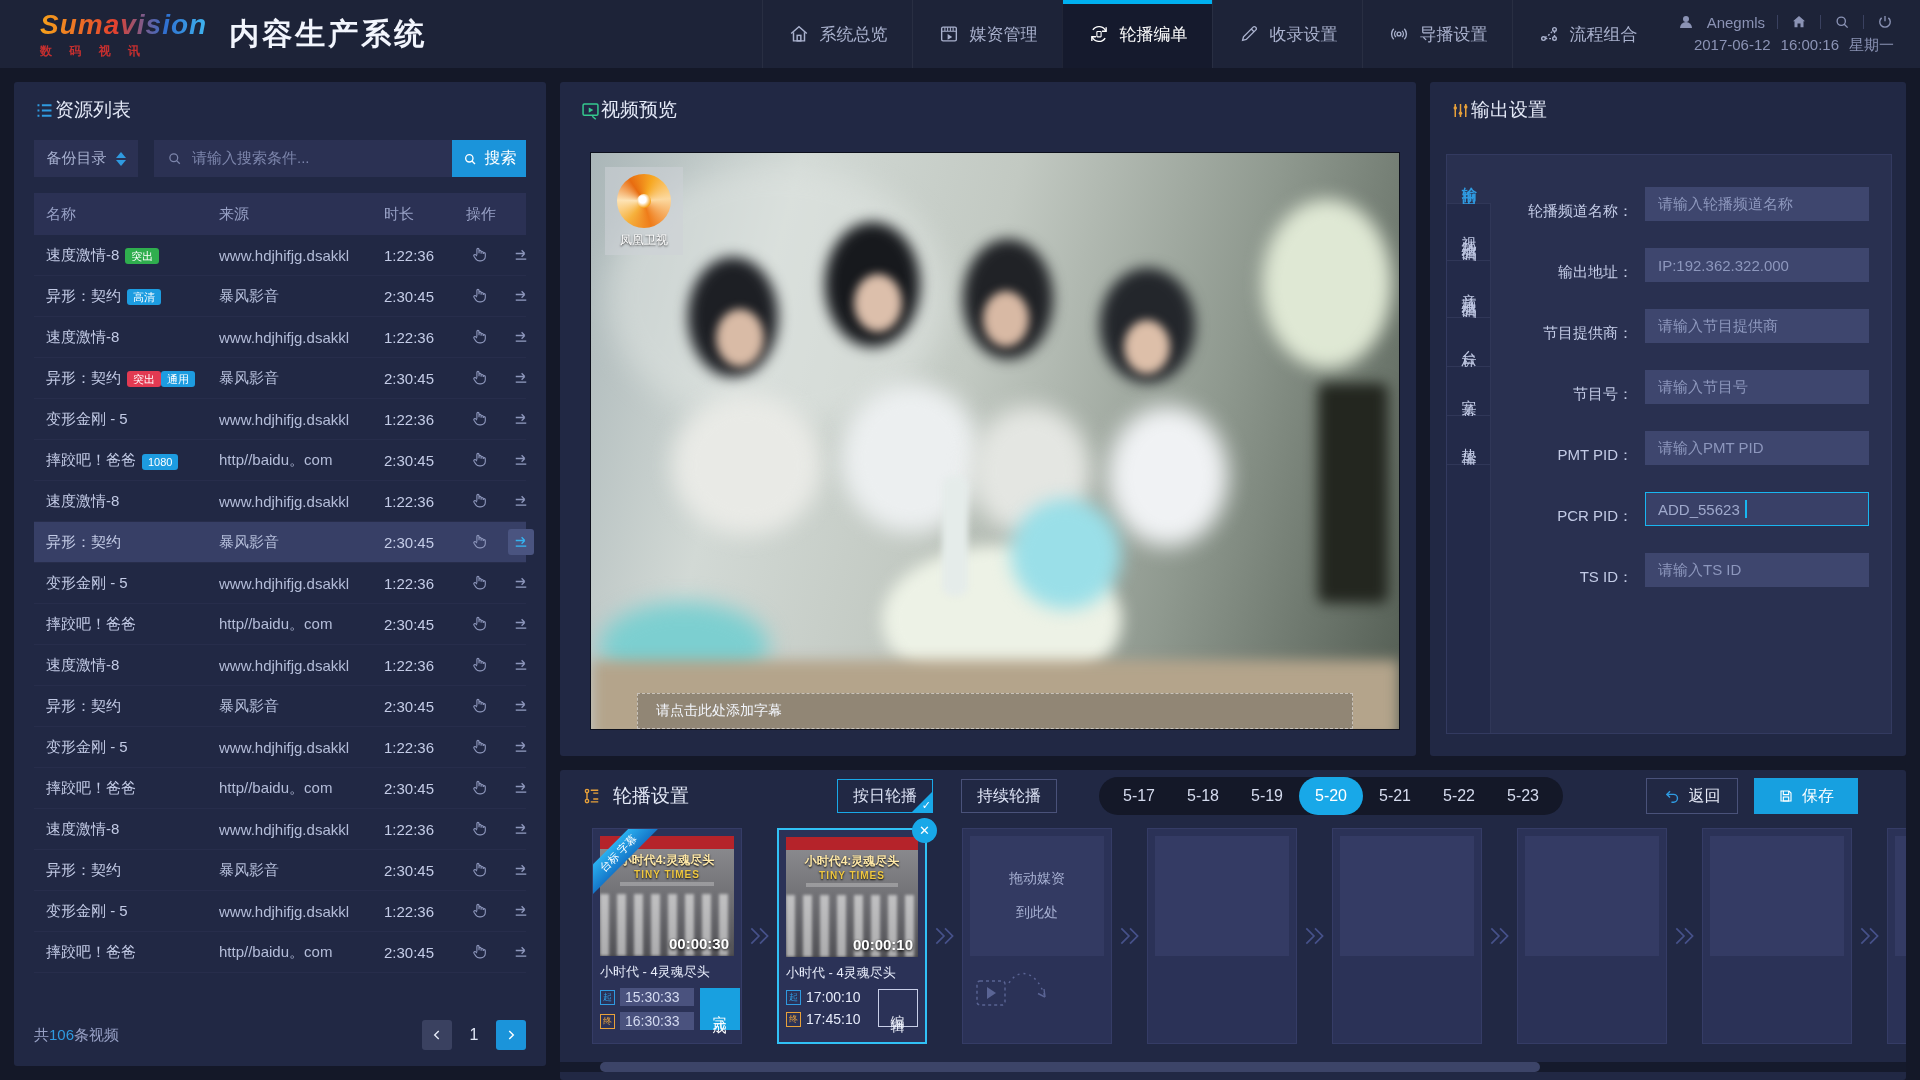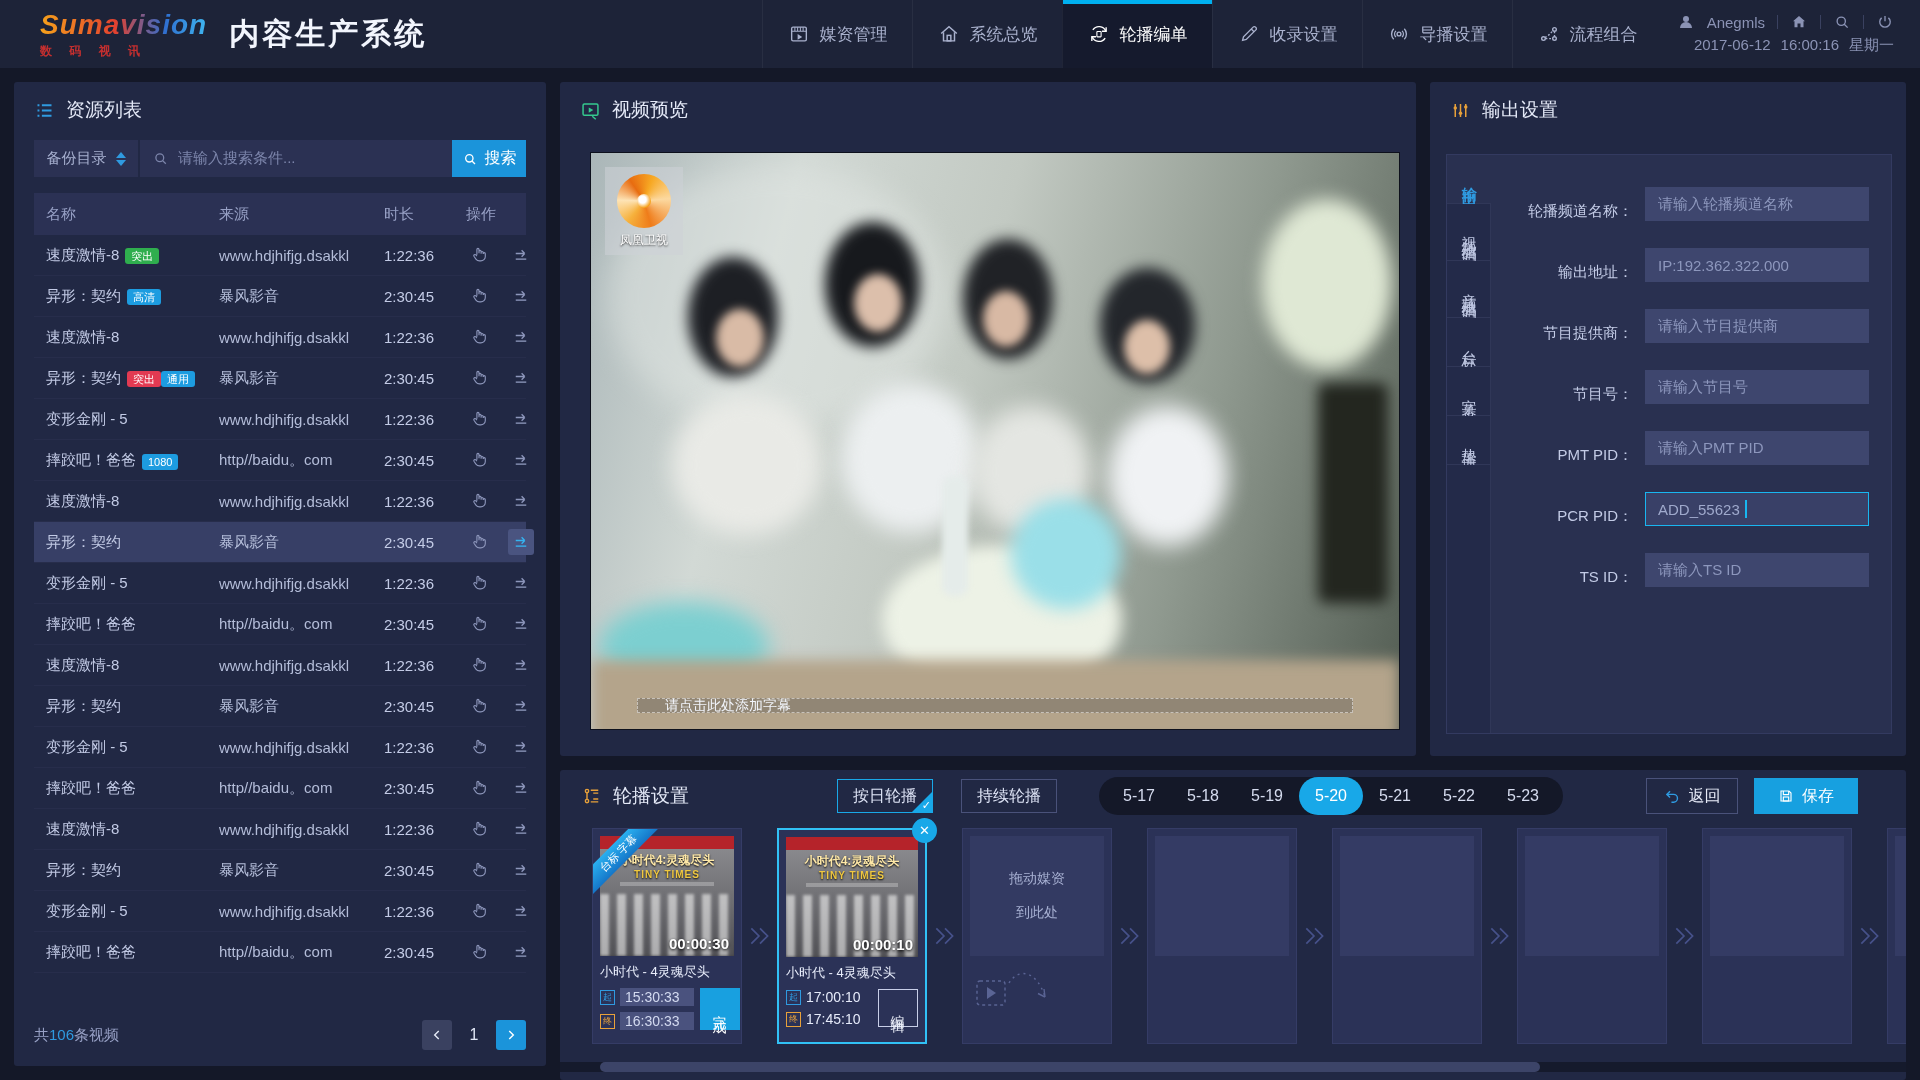--- a/index.html
+++ b/index.html
@@ -19,33 +19,33 @@
   .nav-tab.active { background:#151a2d; color:#fff; }
   .nav-tab.active::before { content:""; position:absolute; left:0; right:0; top:0; height:4px; background:#00b0f0; }
   .user-area { width:258px; display:flex; flex-direction:column; justify-content:center; align-items:flex-end; padding:0 26px; gap:5px; color:#8b93b5; font-size:15px; }
   .user-row { display:flex; align-items:center; gap:12px; }
   .user-row svg { width:18px; height:18px; }
   .u-div { width:1px; height:14px; background:#3a4160; }
   .dt-row { display:flex; gap:10px; color:#8b93b5; font-size:15px; }
 
   
   .panel { position:absolute; background:#212844; border-radius:3px; }
-  .panel-head { display:flex; align-items:center; gap:11px; height:56px; padding:0 20px; font-size:19px; color:#e4e9f7; }
+  .panel-head { display:flex; align-items:center; height:56px; padding:0 20px; font-size:19px; color:#e4e9f7; }
   .panel-head svg { width:21px; height:21px; }
 
   
   #resource-panel { left:14px; top:82px; width:532px; height:984px; padding:0 20px; }
   #resource-panel .panel-head { padding:0; }
   .search-row { display:flex; height:37px; margin:2px 0 16px; }
   .filter-select { width:104px; background:#2b3153; display:flex; align-items:center; justify-content:center; gap:9px; color:#a7b0d0; font-size:15px; cursor:pointer; }
   .sort-arrows { display:flex; flex-direction:column; gap:2px; }
   .sort-arrows i { width:0; height:0; border-left:5px solid transparent; border-right:5px solid transparent; }
   .sort-arrows .up { border-bottom:6px solid #2f9ae0; }
   .sort-arrows .dn { border-top:6px solid #2f9ae0; }
-  .search-input { flex:1; background:#2b3153; margin-left:2px; display:flex; align-items:center; gap:9px; padding:0 12px; color:#7c85ab; font-size:15px; }
+  .search-input { flex:1; background:#2b3153; margin-left:16px; display:flex; align-items:center; gap:9px; padding:0 12px; color:#7c85ab; font-size:15px; }
   .search-input svg { width:17px; height:17px; color:#7c85ab; }
   .search-btn { width:74px; background:#1b94da; color:#fff; display:flex; align-items:center; justify-content:center; gap:7px; font-size:16px; cursor:pointer; }
   .search-btn svg { width:16px; height:16px; }
   .thead { display:flex; align-items:center; background:#2b3154; height:42px; color:#97a0c5; font-size:15px; padding:0 12px; }
   .col-name { flex:0 0 173px; }
   .col-src { flex:0 0 165px; }
   .col-dur { flex:0 0 82px; }
   .col-act { flex:1; }
   .rows { }
   .t-row { display:flex; align-items:center; height:41px; border-bottom:1px solid #272d4b; font-size:15px; color:#c3cbe6; padding:0 12px; cursor:pointer; }
@@ -68,21 +68,21 @@
   .pg-num { width:44px; text-align:center; color:#dfe5f4; font-size:16px; }
 
   
   #preview-panel { left:560px; top:82px; width:856px; height:674px; }
   .video-frame { position:absolute; left:30px; top:70px; right:16px; bottom:26px; background:linear-gradient(105deg,#aab6b8 0%,#d2d9d5 22%,#c2c9c2 45%,#8f998f 72%,#535d53 100%); overflow:hidden; border:1px solid #0d101c; }
   .shape { position:absolute; border-radius:50%; }
   .ph-logo { position:absolute; left:14px; top:14px; width:78px; height:88px; background:rgba(205,210,215,.55); display:flex; flex-direction:column; align-items:center; justify-content:center; gap:4px; z-index:4; }
   .ph-swirl { width:54px; height:54px; border-radius:50%; background:conic-gradient(from 20deg,#f7a823,#fcd9a0 18%,#ef7c1a 40%,#f6b13c 55%,#fde3b5 70%,#e86c10 85%,#f7a823); position:relative; }
   .ph-swirl::after { content:""; position:absolute; left:20px; top:20px; width:14px; height:14px; border-radius:50%; background:radial-gradient(circle at 40% 40%, #fff 0 30%, #f6a21b 70%); }
   .ph-name { font-size:12px; color:#fff; text-shadow:0 1px 2px #333; }
-  .subtitle-strip { position:absolute; left:46px; right:46px; bottom:16px; height:15px; border:1px dashed rgba(255,255,255,.5); background:rgba(22,26,42,.22); display:flex; align-items:center; padding:0 27px; font-size:14px; color:#f2f5fb; z-index:4; }
+  .subtitle-strip { position:absolute; left:46px; right:46px; bottom:0; height:36px; border:1px dashed rgba(255,255,255,.5); background:rgba(22,26,42,.22); display:flex; align-items:center; padding:0 18px; font-size:14px; color:#f2f5fb; z-index:4; }
 
   
   #output-panel { left:1430px; top:82px; width:476px; height:674px; }
   .output-box { position:absolute; left:16px; right:14px; top:72px; bottom:22px; background:#293050; border:1px solid #333a60; display:flex; }
   .vtabs { width:44px; display:flex; flex-direction:column; }
   .vtab { writing-mode:vertical-rl; text-orientation:upright; display:flex; align-items:center; justify-content:center; padding:20px 0; color:#bfc7e2; font-size:15px; letter-spacing:4px; background:#232a49; border-bottom:1px solid #303758; border-right:1px solid #303758; cursor:pointer; }
   .vtab.active { background:transparent; color:#2f9ae0; border-right:none; font-weight:bold; }
   .vtabs .spacer { flex:1; background:#232a49; border-right:1px solid #303758; }
   .oform { flex:1; display:flex; flex-direction:column; gap:27px; padding:32px 22px 0 6px; }
   .frow { display:flex; align-items:flex-end; justify-content:flex-end; gap:12px; height:34px; }
@@ -148,37 +148,37 @@
   <div class="logo-area">
     <div>
       <div class="brand-name">Sumavision</div>
       <div class="brand-sub">数 码 视 讯</div>
     </div>
     <div class="app-title">内容生产系统</div>
   </div>
   <nav class="nav" id="nav">
       <div class="nav-tab">
     <span class="nt-icon">
+          <svg viewBox="0 0 24 24" fill="none" stroke="currentColor" stroke-width="1.6">
+            <path d="M3.5 11.5 12 4l8.5 7.5"></path>
+            <path d="M6 10v9.5h12V10"></path>
+            <rect x="10" y="13.5" width="4" height="6"></rect>
+          </svg>
+        </span>
+    <span class="nt-label">系统总览</span>
+  </div>
+      <div class="nav-tab">
+    <span class="nt-icon">
           <svg viewBox="0 0 24 24" fill="none" stroke="currentColor" stroke-width="1.5">
             <rect x="4" y="4.5" width="16" height="15" rx="1.5"></rect>
             <path d="M4 9h16M7.5 4.5V9m3-4.5V9m3-4.5V9m3-4.5V9" stroke-width="1.1"></path>
             <path d="M10.5 12l5 3.2-5 3.2z" fill="currentColor" stroke="none"></path>
           </svg>
         </span>
     <span class="nt-label">媒资管理</span>
-  </div>
-      <div class="nav-tab">
-    <span class="nt-icon">
-          <svg viewBox="0 0 24 24" fill="none" stroke="currentColor" stroke-width="1.6">
-            <path d="M3.5 11.5 12 4l8.5 7.5"></path>
-            <path d="M6 10v9.5h12V10"></path>
-            <rect x="10" y="13.5" width="4" height="6"></rect>
-          </svg>
-        </span>
-    <span class="nt-label">系统总览</span>
   </div>
       <div class="nav-tab active">
     <span class="nt-icon">
           <svg viewBox="0 0 24 24" fill="none" stroke="currentColor" stroke-width="1.5">
             <path d="M19.5 9A8 8 0 0 0 5.3 7.6M4.5 15a8 8 0 0 0 14.2 1.4"></path>
             <path d="M19.8 4.5V9h-4.5M4.2 19.5V15h4.5"></path>
             <rect x="9.7" y="9.3" width="4.6" height="5.8" rx="0.6" stroke-width="1.2"></rect>
           </svg>
         </span>
     <span class="nt-label">轮播编单</span>

